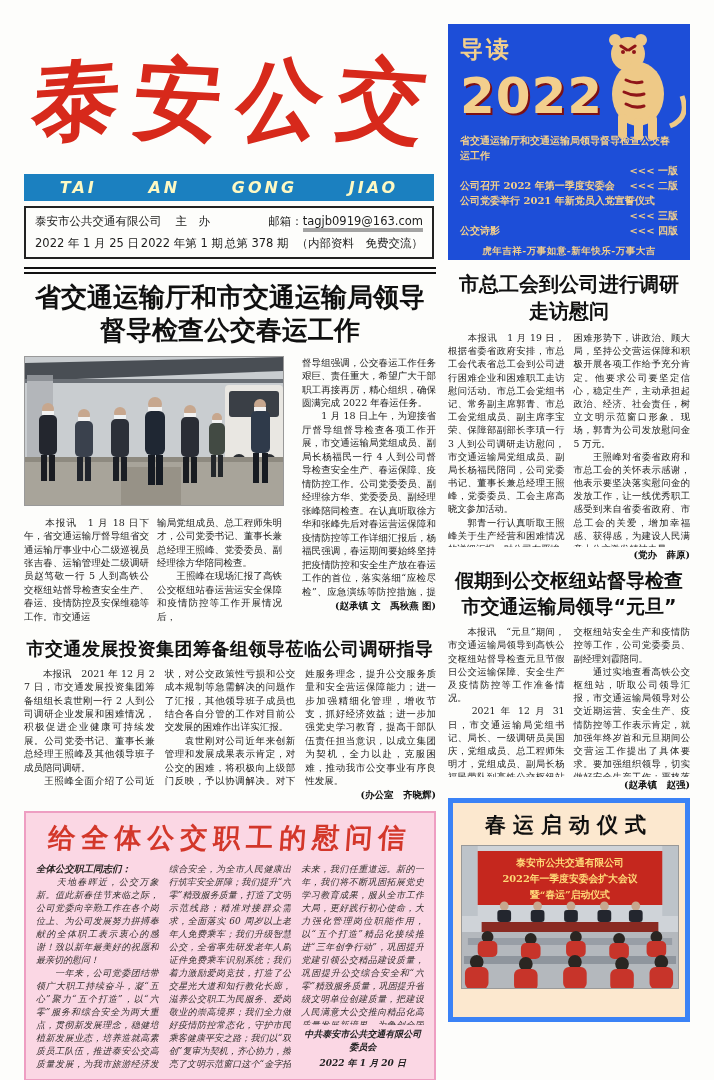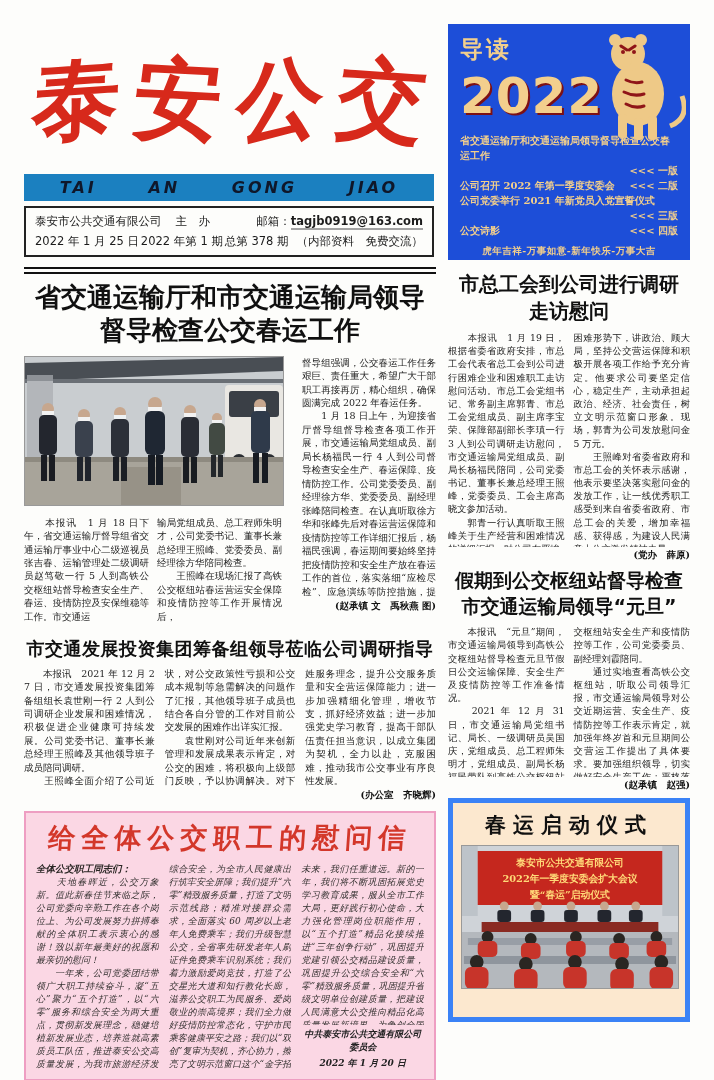--- a/index.html
+++ b/index.html
@@ -9,28 +9,28 @@
   
   .top{display:flex;gap:14px;}
   .mast{width:410px;flex:0 0 410px;}
   .callig{height:150px;display:flex;align-items:center;justify-content:space-between;
           padding:0 8px;color:#d7291b;font-weight:bold;font-size:88px;line-height:1;
           font-family:"DejaVu Serif", serif;}
   .callig span{display:inline-block;transform:rotate(-4deg) skewX(-6deg);}
   .callig span:nth-child(2){transform:rotate(3deg) skewX(-4deg);}
   .callig span:nth-child(3){transform:rotate(-6deg) skewX(-8deg);}
   .callig span:nth-child(4){transform:rotate(4deg) skewX(-5deg);}
-  .pinyin{background:#1b80c0;color:#0f172a;display:flex;justify-content:space-around;
+  .pinyin{background:#1b80c0;color:#fef9c3;display:flex;justify-content:space-around;
           font-family:"DejaVu Sans", sans-serif;font-style:italic;font-weight:bold;
           font-size:16px;letter-spacing:3px;padding:4px 10px;}
   .infobox{border:2px solid #222;margin-top:5px;padding:4px 9px;font-size:11.5px;
            font-family:"DejaVu Sans", sans-serif;}
   .inf-row{display:flex;align-items:baseline;padding:2px 0;}
   .inf-row .gap{flex:1;}
-  .email{border-bottom:2px solid #a3a3a3;font-weight:bold;}
+  .email{border-bottom:4px solid #a3a3a3;}
   
   .daodu{flex:1;background:#1d4ed8;color:#f2cf8c;height:236px;box-sizing:border-box;
          padding:10px 12px;position:relative;overflow:hidden;}
   .dd-label{font-size:23px;font-weight:bold;letter-spacing:3px;}
   .dd-year{font-size:50px;font-weight:bold;margin-top:2px;color:#f3cf8d;
            font-family:"DejaVu Sans", sans-serif;text-shadow:2px 2px 0 #7d1014;letter-spacing:1px;}
   .tiger{position:absolute;top:4px;right:4px;}
   .dd-items{margin-top:8px;font-size:10px;font-weight:bold;line-height:1.5;}
   .dd-item{display:flex;flex-wrap:wrap;justify-content:space-between;}
   .dd-p{margin-left:auto;padding-left:6px;}

